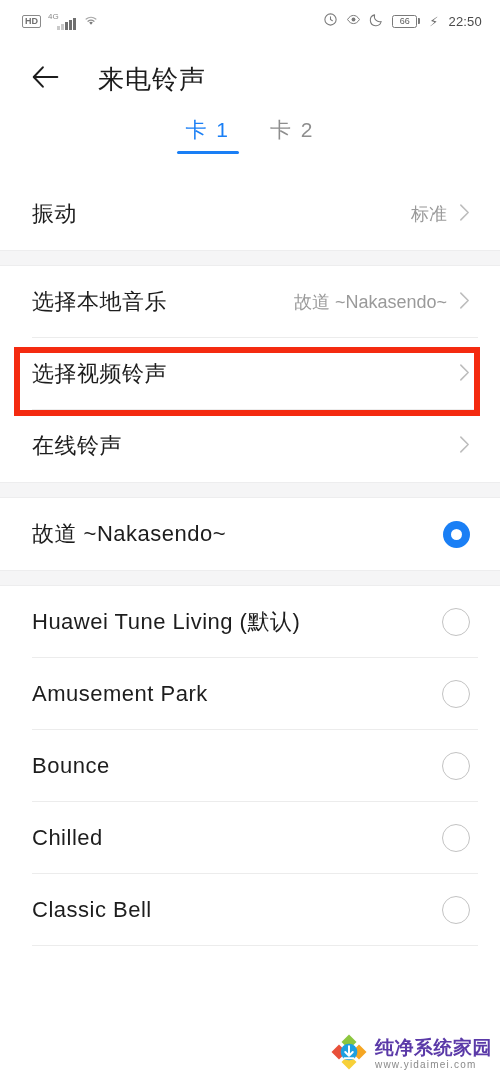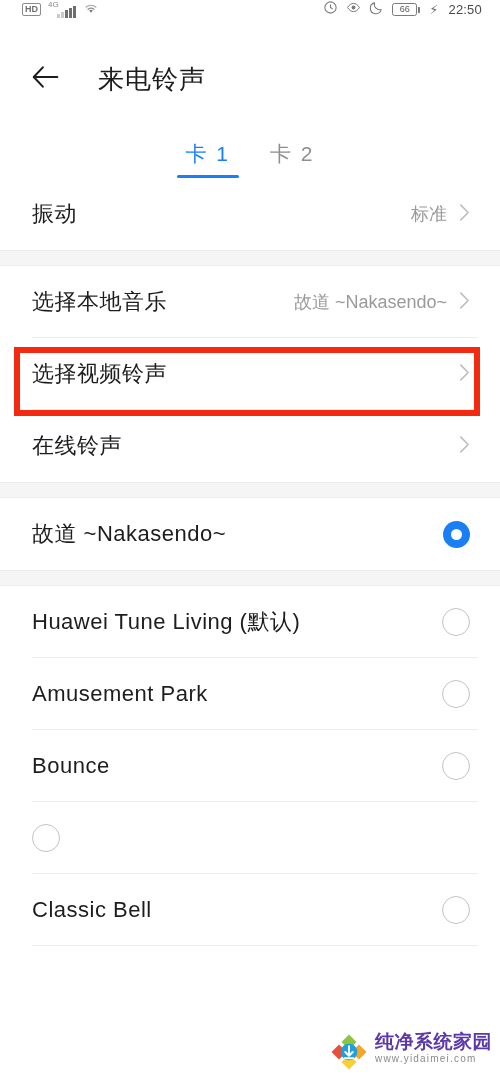--- a/index.html
+++ b/index.html
@@ -13,21 +13,21 @@
     font-family: "Liberation Sans", "DejaVu Sans", sans-serif;
     color: #1a1a1a;
     overflow: hidden;
     position: relative;
   }
 
   
   .statusbar {
     height: 42px;
     display: flex;
-    align-items: flex-start;
+    align-items: center;
     justify-content: space-between;
     padding: 0 18px 0 22px;
     box-sizing: border-box;
     color: #6b6b6b;
   }
   .sb-left, .sb-right {
     display: flex;
     align-items: center;
   }
   .sb-left { gap: 7px; }
@@ -113,21 +113,21 @@
     color: #1d1d1d;
     margin-left: 38px;
     letter-spacing: 1px;
   }
 
   
   .tabs {
     height: 62px;
     display: flex;
     justify-content: center;
-    align-items: flex-end;
+    align-items: flex-start;
     gap: 40px;
     position: relative;
   }
   .tab {
     font-size: 21px;
     color: #8e8e8e;
     padding-bottom: 10px;
     position: relative;
     letter-spacing: 2px;
   }
@@ -237,21 +237,21 @@
     color: #9b9b9b;
     letter-spacing: 0.5px;
   }
 
   
   .watermark {
     position: absolute;
     right: 8px;
     bottom: 8px;
     display: flex;
-    align-items: flex-start;
+    align-items: center;
     gap: 6px;
     z-index: 9;
   }
   .wm-logo { width: 40px; height: 40px; }
   .wm-text { display: flex; flex-direction: column; line-height: 1; }
   .wm-title {
     font-size: 19px;
     font-weight: bold;
     color: #5b3aa8;
     letter-spacing: 0.5px;
@@ -402,20 +402,21 @@
     <span class="row-label">Amusement Park</span>
     <span class="radio-outline"></span>
     <span class="divider"></span>
   </div>
   <div class="row">
     <span class="row-label">Bounce</span>
     <span class="radio-outline"></span>
     <span class="divider"></span>
   </div>
   <div class="row">
+    <span class="row-label">Chilled</span>
     <span class="radio-outline"></span>
     <span class="divider"></span>
   </div>
   <div class="row">
     <span class="row-label">Classic Bell</span>
     <span class="radio-outline"></span>
     <span class="divider"></span>
   </div>
 </div>
 

